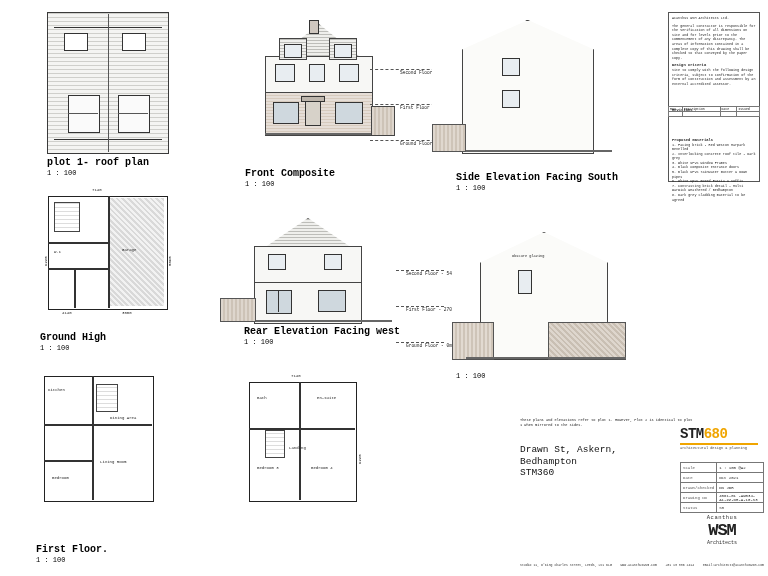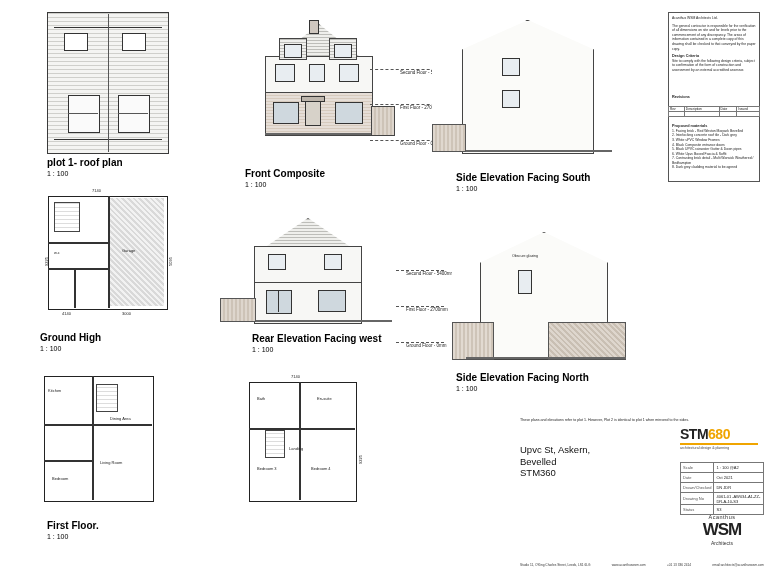--- a/index.html
+++ b/index.html
@@ -4,21 +4,21 @@
 <style>
   html,body{margin:0;padding:0;}
   body{
     width:768px;height:576px;
     background:#ffffff;
     font-family:"Liberation Sans", sans-serif;
     color:#111;
     overflow:hidden;
     position:relative;
   }
-  .sheet{position:absolute;left:0;top:0;width:768px;height:576px;background:#fff;}
+  .sheet{position:absolute;left:0;top:0;width:768px;height:576px;background:#fff;font-family:Liberation Mono, monospace;}
 
   
   .abs{position:absolute;}
   .cap-title{font-size:10px;font-weight:bold;color:#000;line-height:12px;}
   .cap-scale{font-size:7px;color:#000;line-height:9px;}
 
   
   .drw{position:absolute;background:#ffffff;}
 
   
@@ -207,51 +207,50 @@
     <div class="abs" style="left:10px;top:110px;width:150px;height:2px;background:#666;"></div>
     <div class="abs" style="left:-12px;top:88px;width:34px;height:22px;background:repeating-linear-gradient(90deg,#ded6cd 0 2px,#cdc3b7 2px 4px);border:1px solid #555;"></div>
   </div>
   <div class="lvline" style="left:396px;top:270px;width:48px;"></div>
   <div class="lvtxt" style="left:406px;top:271px;">Second Floor - 5400mm</div>
   <div class="lvline" style="left:396px;top:306px;width:48px;"></div>
   <div class="lvtxt" style="left:406px;top:307px;">First Floor - 2700mm</div>
   <div class="lvline" style="left:396px;top:342px;width:48px;"></div>
   <div class="lvtxt" style="left:406px;top:343px;">Ground Floor - 0mm</div>
 
-  <div class="abs" style="left:252px;top:326px;width:170px;margin-top:7px;">
+  <div class="abs" style="left:244px;top:326px;width:170px;">
     <div class="cap-title">Rear Elevation Facing west</div>
     <div class="cap-scale">1 : 100</div>
   </div>
 
   <div class="drw" id="sidenorth">
     <div class="abs" style="left:28px;top:6px;width:126px;height:126px;background:#fbfbf9;border:1px solid #444;clip-path:polygon(0 24%,50% 0,100% 24%,100% 100%,0 100%);"></div>
     <div class="win" style="left:66px;top:44px;width:12px;height:22px;"></div>
     <div class="lvtxt" style="left:60px;top:28px;font-size:3.6px;">Obscure glazing</div>
     <div class="abs" style="left:0px;top:96px;width:40px;height:36px;background:repeating-linear-gradient(90deg,#e2dad1 0 2px,#cec4b8 2px 4px);border:1px solid #555;"></div>
     <div class="abs" style="left:96px;top:96px;width:76px;height:36px;background:repeating-linear-gradient(45deg,#ded6cd 0 2px,#c9bfb3 2px 4px);border:1px solid #555;"></div>
     <div class="abs" style="left:14px;top:131px;width:160px;height:2px;background:#666;"></div>
   </div>
   <div class="abs" style="left:456px;top:372px;width:190px;">
-    <div class="cap-title">Side Elevation Facing North</div>
     <div class="cap-scale">1 : 100</div>
   </div>
 
   <div class="drw" id="first">
     <div class="planwall" style="left:10px;top:8px;width:108px;height:124px;"></div>
     <div class="planthin" style="left:10px;top:56px;width:108px;height:1.5px;"></div>
     <div class="planthin" style="left:58px;top:8px;width:1.5px;height:48px;"></div>
     <div class="planthin" style="left:58px;top:57px;width:1.5px;height:75px;"></div>
     <div class="planthin" style="left:10px;top:92px;width:48px;height:1.5px;"></div>
     <div class="abs" style="left:62px;top:16px;width:20px;height:26px;border:1px solid #444;background:repeating-linear-gradient(0deg,#fff 0 3px,#ddd 3px 4px);"></div>
     <div class="rmlbl" style="left:14px;top:20px;">Kitchen</div>
     <div class="rmlbl" style="left:76px;top:48px;">Dining Area</div>
     <div class="rmlbl" style="left:66px;top:92px;">Living Room</div>
     <div class="rmlbl" style="left:18px;top:108px;">Bedroom</div>
   </div>
-  <div class="abs" style="left:36px;top:520px;width:130px;margin-left:11px;">
+  <div class="abs" style="left:36px;top:544px;width:130px;">
     <div class="cap-title">First Floor.</div>
     <div class="cap-scale">1 : 100</div>
   </div>
 
   <div class="drw" id="second">
     <div class="planwall" style="left:6px;top:10px;width:106px;height:118px;"></div>
     <div class="planthin" style="left:6px;top:56px;width:106px;height:1.5px;"></div>
     <div class="planthin" style="left:56px;top:56px;width:1.5px;height:72px;"></div>
     <div class="planthin" style="left:56px;top:10px;width:1.5px;height:46px;"></div>
     <div class="abs" style="left:22px;top:58px;width:18px;height:26px;border:1px solid #444;background:repeating-linear-gradient(0deg,#fff 0 3px,#ddd 3px 4px);"></div>
@@ -298,22 +297,22 @@
           </tr>
     </tbody>
       </table>
   </div>
 
   <div id="titleblock">
     <div id="tb-note">These plans and elevations refer to plot 1. However, Plot 2 is identical to plot 1 when mirrored to the sides.</div>
 
     <div id="tb-text">
       <div id="tb-sub">
-        <div>Upvc St, Askern,</div>
-        <div>Bevelled</div>
+        <div>Drawn St, Askern,</div>
+        <div>Bedhampton</div>
         <div>STM360</div>
       </div>
     </div>
 
     <div id="stmlogo">
       <div id="stmtxt">
         <span>STM</span><span class="o">680</span>
       </div>
       <div class="stm-underline"></div>
       <div class="stm-tag">architectural design &amp; planning</div>

